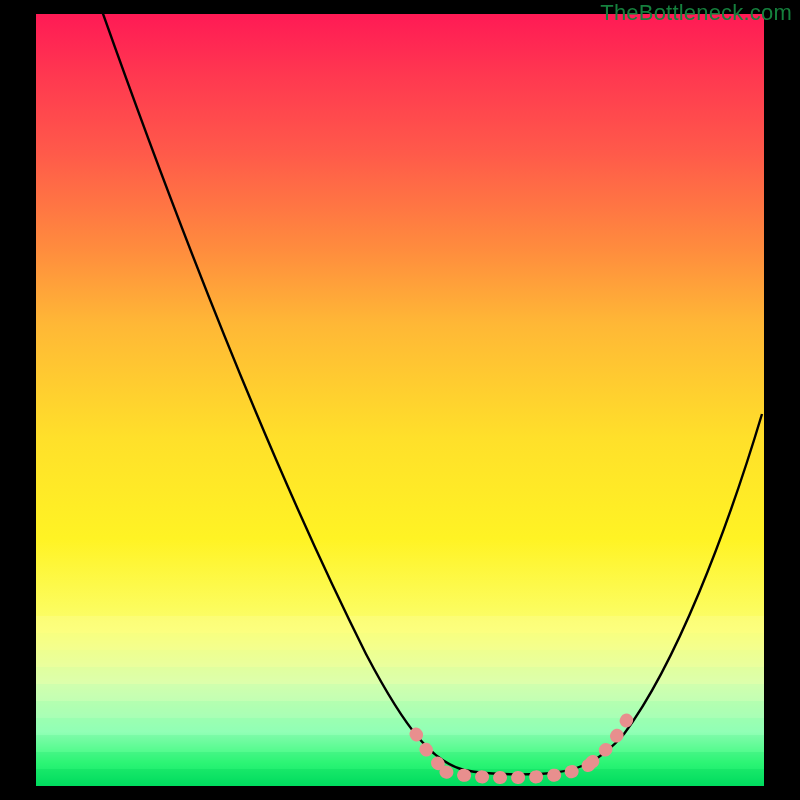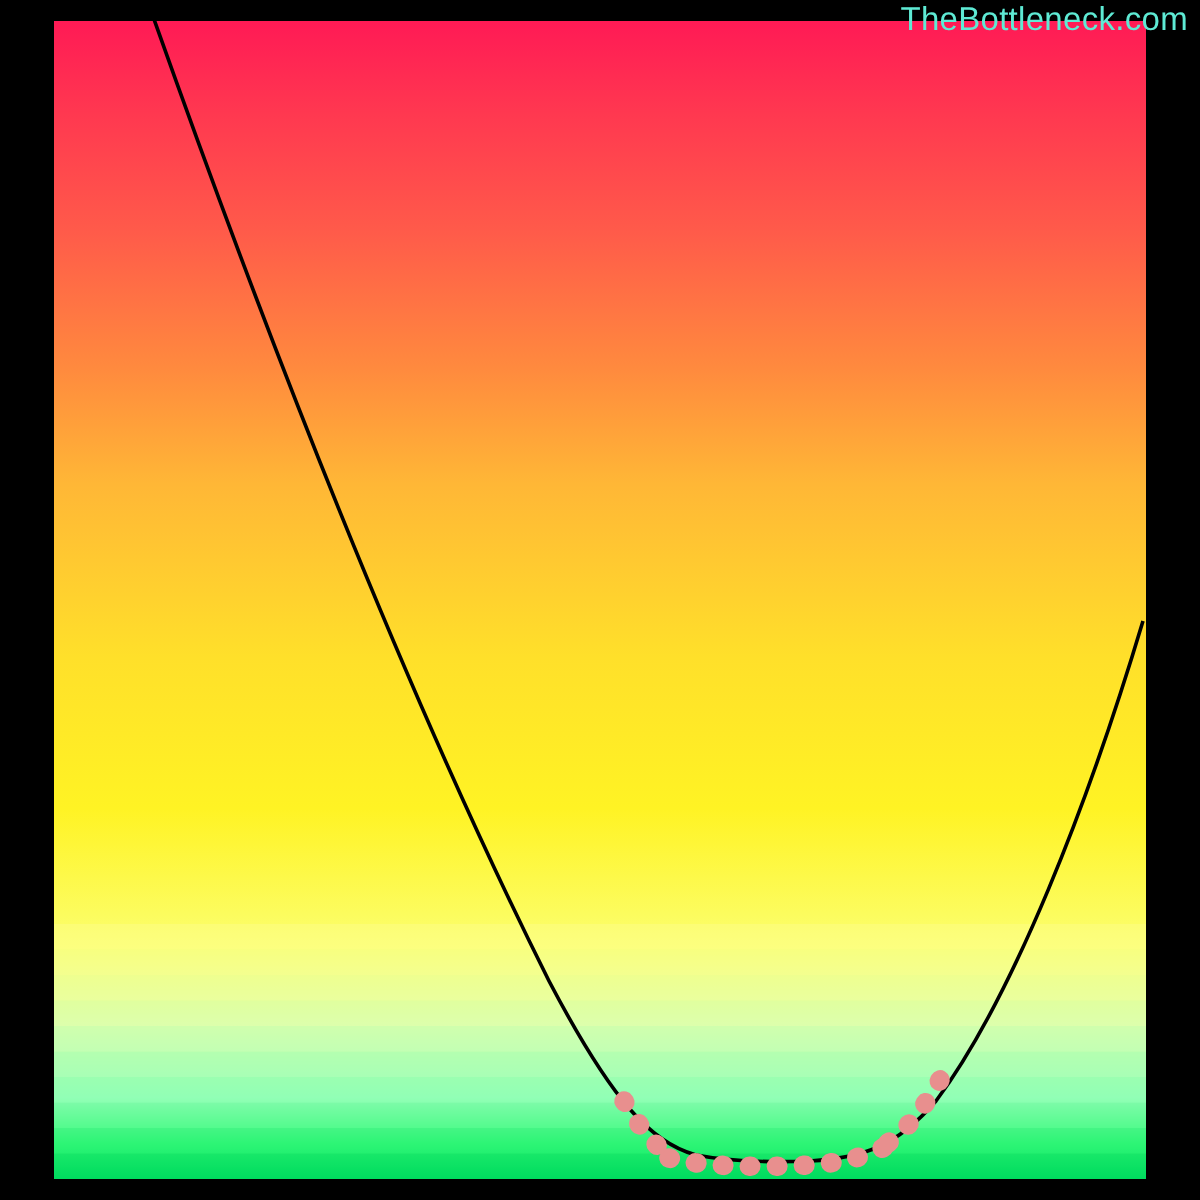--- a/index.html
+++ b/index.html
@@ -56,21 +56,21 @@
   svg.curves {
     position: absolute;
     inset: 0;
     width: 100%;
     height: 100%;
   }
   .attribution {
     position: absolute;
     top: 0px;
     right: 8px;
-    color: #5eead4;
+    color: #15803d;
     font-size: 22px;
     font-weight: 400;
     letter-spacing: 0.2px;
     user-select: none;
   }
 </style>
 </head>
 <body>
 
 <div class="stage">

